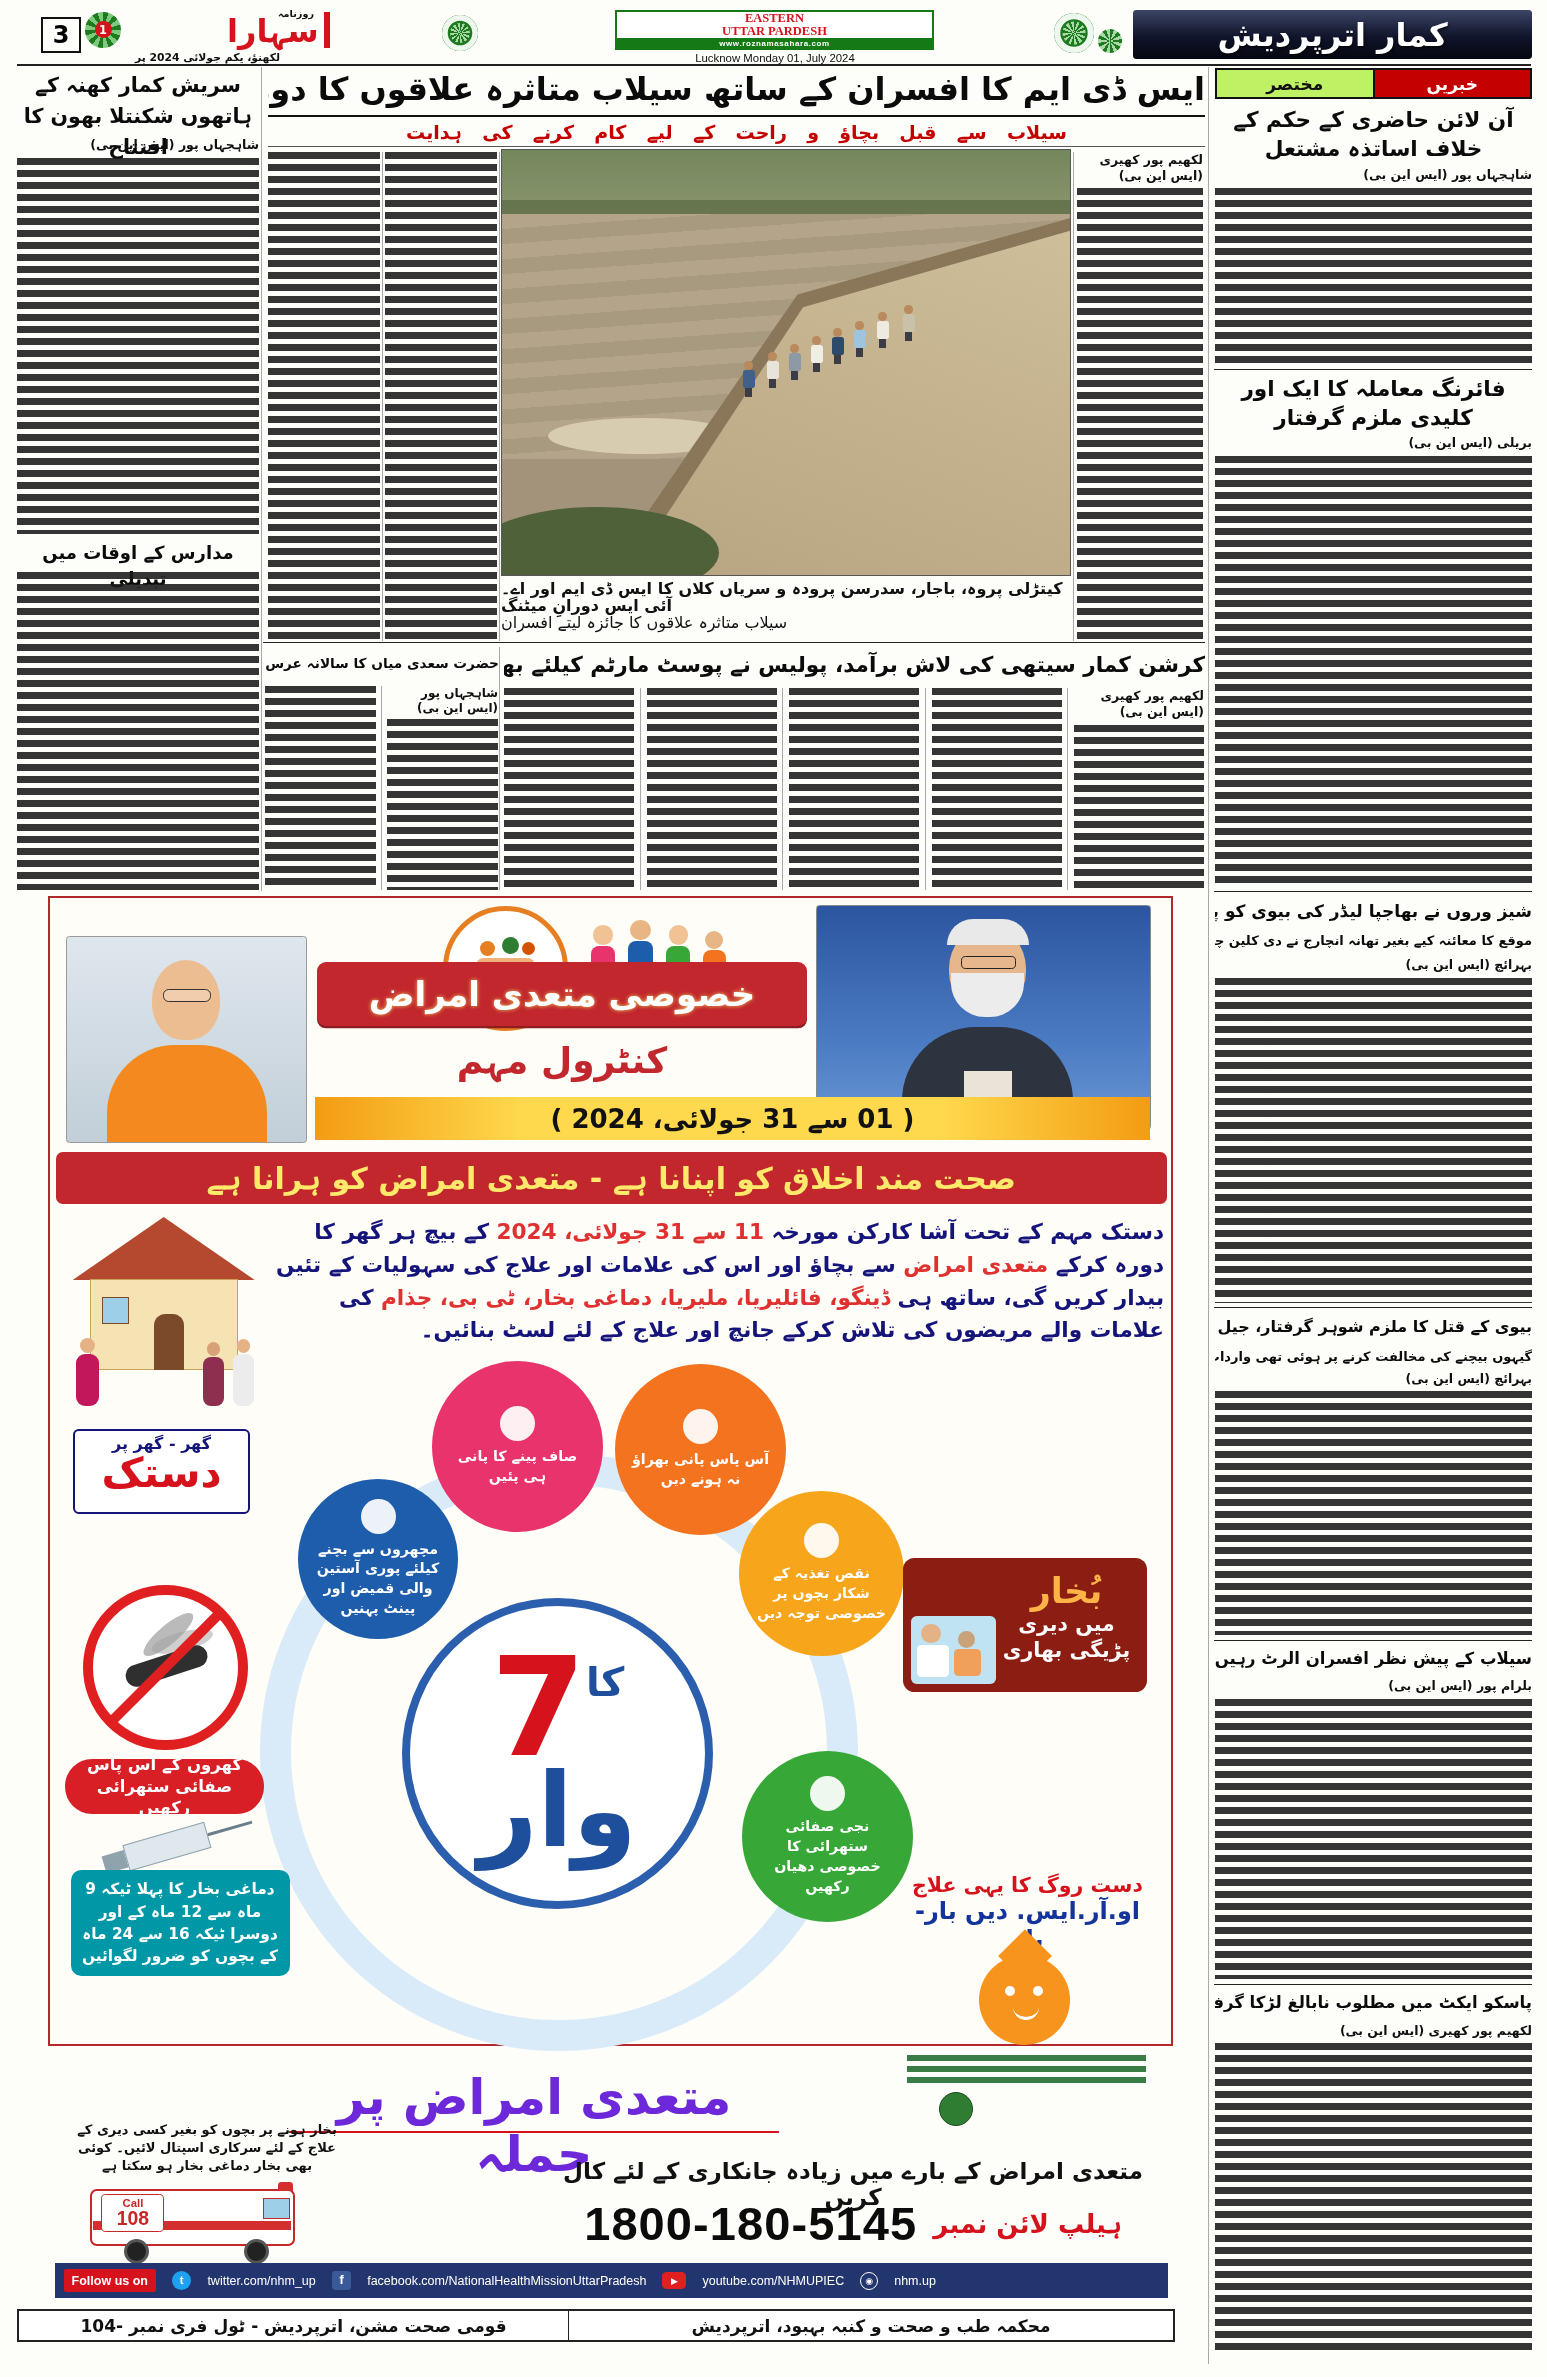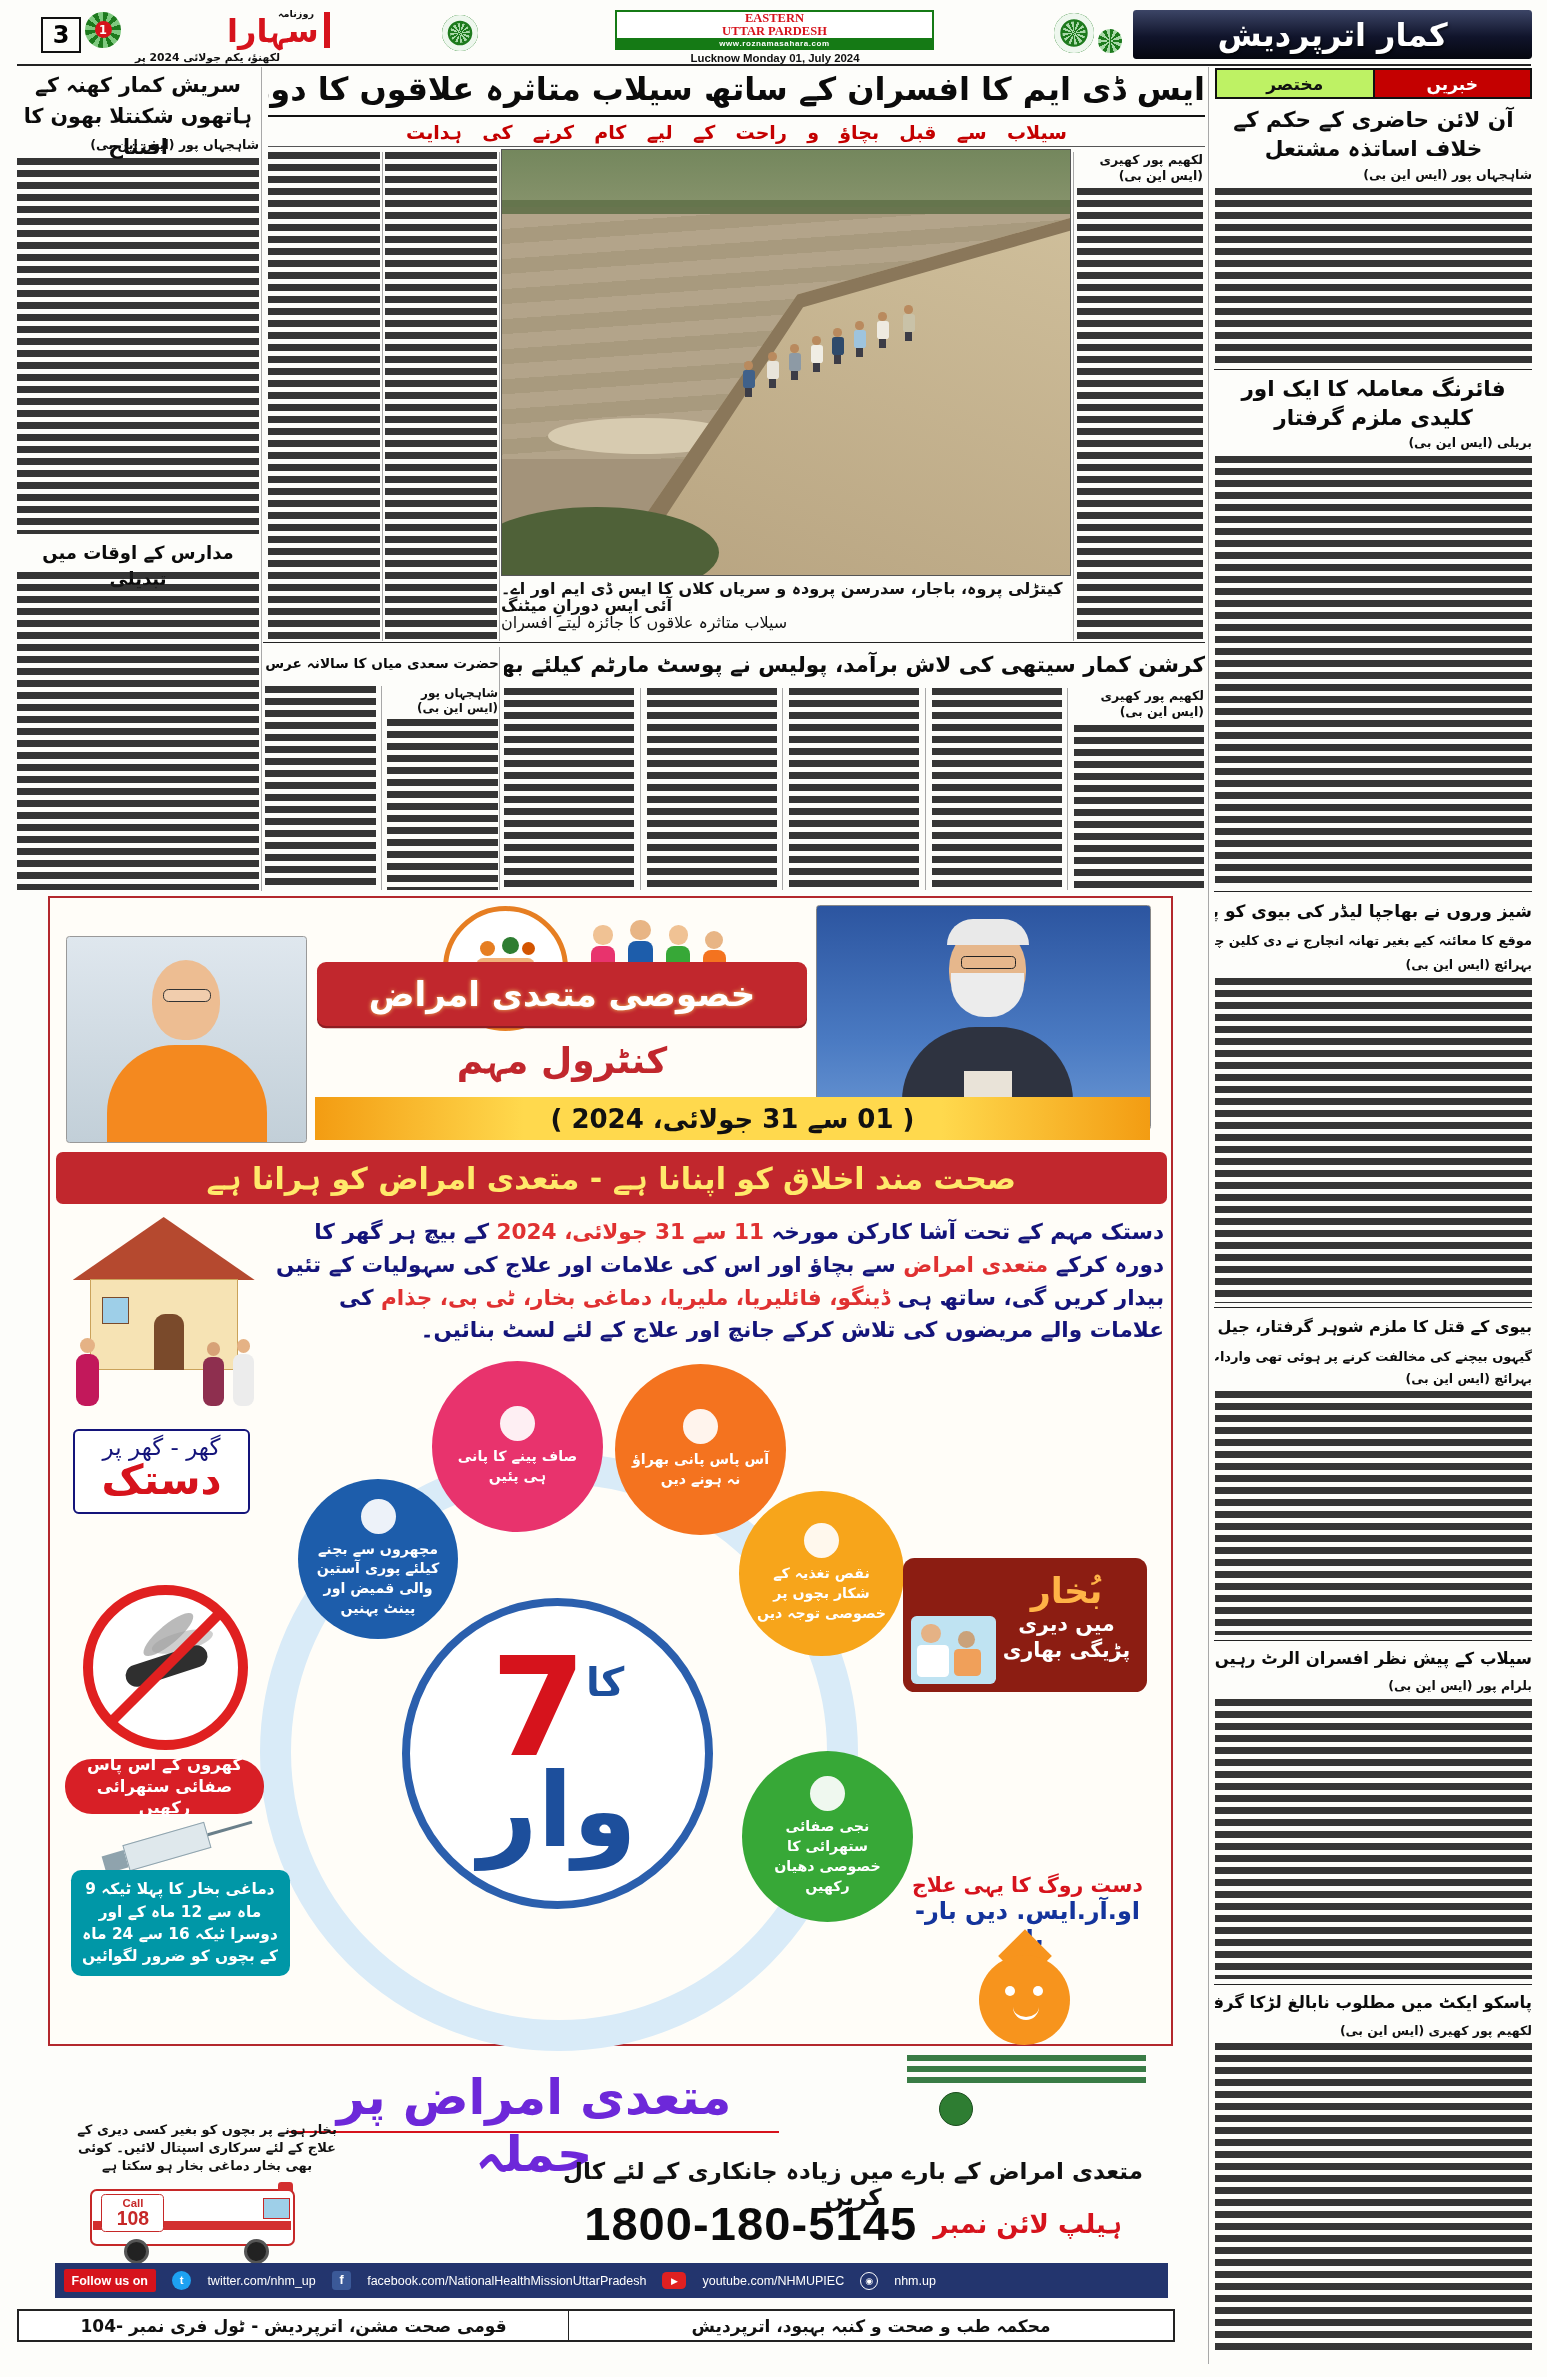--- a/index.html
+++ b/index.html
@@ -45,21 +45,21 @@
 
   <div class="abs" style="left:442px;top:15px;width:36px;height:36px;border-radius:50%;background:repeating-conic-gradient(#1d7a1d 0 15deg,#a8d8a8 15deg 30deg);box-shadow:inset 0 0 0 5.7px #eef7ee,inset 0 0 0 8px #1d7a1d"></div>
 
   <div class="abs" style="left:615px;top:10.3px;width:319px;height:40px;border:2.3px solid #157a15;background:#fff;box-sizing:border-box;display:flex;flex-direction:column">
     <div class="serif" style="flex:1;display:flex;flex-direction:column;align-items:center;justify-content:center;text-align:center;color:#d6131c;font-weight:bold;font-size:12.5px;line-height:1.02">
       <span>EASTERN</span>
       <span>UTTAR PARDESH</span>
     </div>
     <div class="en" style="height:11.4px;background:#157a15;color:#fff;font-size:8px;font-weight:bold;display:flex;align-items:center;justify-content:center;letter-spacing:0.6px">www.roznamasahara.com</div>
   </div>
-  <div class="en abs" style="left:627px;top:52px;width:296px;text-align:center;font-size:11.4px;font-weight:bold;color:#101010">Lucknow  Monday 01, July 2024</div>
+  <div class="en abs" style="left:627px;top:52px;width:296px;text-align:center;font-size:11.4px;font-weight:normal;color:#101010">Lucknow  Monday 01, July 2024</div>
 
   <div class="abs" style="left:1054px;top:12.5px;width:40px;height:40px;border-radius:50%;background:repeating-conic-gradient(#1d7a1d 0 15deg,#a8d8a8 15deg 30deg);box-shadow:inset 0 0 0 6.3px #eef7ee,inset 0 0 0 8.5px #1d7a1d"></div>
   <div class="abs" style="left:1098px;top:28.5px;width:24px;height:24px;border-radius:50%;background:repeating-conic-gradient(#1d7a1d 0 20deg,#a8d8a8 20deg 40deg)"></div>
 
   <div class="abs ur" style="left:1133px;top:10.3px;width:399px;height:49px;background:linear-gradient(180deg,#3c4566,#10142b 55%,#05070f);border-radius:3.4px;display:flex;align-items:center;justify-content:center">
     <span style="color:#fff;font-size:32px;font-weight:bold;text-shadow:1.1px 1.7px 2.3px rgba(0,0,0,.65)">کمار اترپردیش</span>
   </div>
 
   <div class="abs hr" style="left:17px;top:64px;width:1514px;height:1.7px"></div>
 
@@ -257,21 +257,21 @@
       <div style="position:absolute;left:134px;top:125px;width:25px;height:68px">
         <div style="width:13.7px;height:13.7px;border-radius:50%;background:#d7a277;margin:0 auto"></div>
         <div style="width:21.6px;height:49px;border-radius:8px;background:#8e2f4f;margin:1.1px auto 0"></div>
       </div>
       <div style="position:absolute;left:164px;top:122px;width:25px;height:72px">
         <div style="width:13.7px;height:13.7px;border-radius:50%;background:#e5b285;margin:0 auto"></div>
         <div style="width:21.6px;height:52px;border-radius:8px;background:#ececec;margin:1.1px auto 0"></div>
       </div>
     </div>
     <div class="abs ur" style="left:23px;top:531px;width:177px;height:85px;text-align:center;border:2.3px solid #14147a;border-radius:5.7px;padding:3.4px;box-sizing:border-box;background:#fff">
-      <div style="color:#14147a;font-size:23px;font-weight:normal">گھر - گھر پر</div>
+      <div style="color:#14147a;font-size:16px;font-weight:bold">گھر - گھر پر</div>
       <div style="color:#d6131c;font-size:41px;font-weight:bold;line-height:1">دستک</div>
     </div>
 
     <div class="abs" style="left:210px;top:555px;width:598px;height:598px;border-radius:50%;border:31px solid #d9ebf8;box-sizing:border-box"></div>
     <div class="abs petal ur" style="left:248px;top:581px;width:160px;height:160px;background:#1d5dab">
       <div class="picon"></div>
       <span>مچھروں سے بچنے کیلئے پوری آستین والی قمیض اور پینٹ پہنیں</span>
     </div>
     <div class="abs petal ur" style="left:382px;top:463px;width:171px;height:171px;background:#e8336d">
       <div class="picon"></div>

